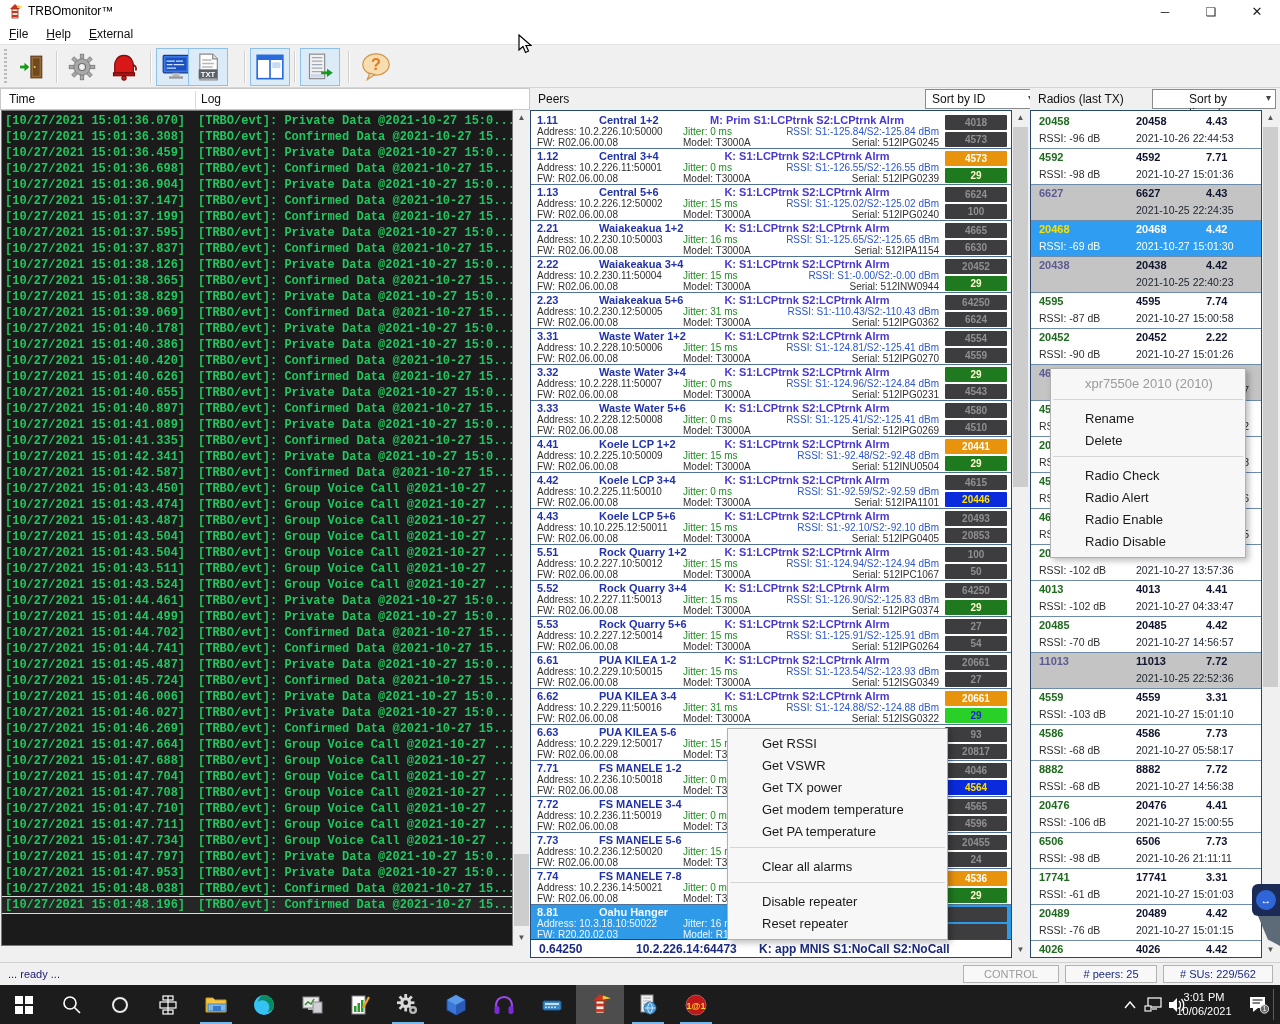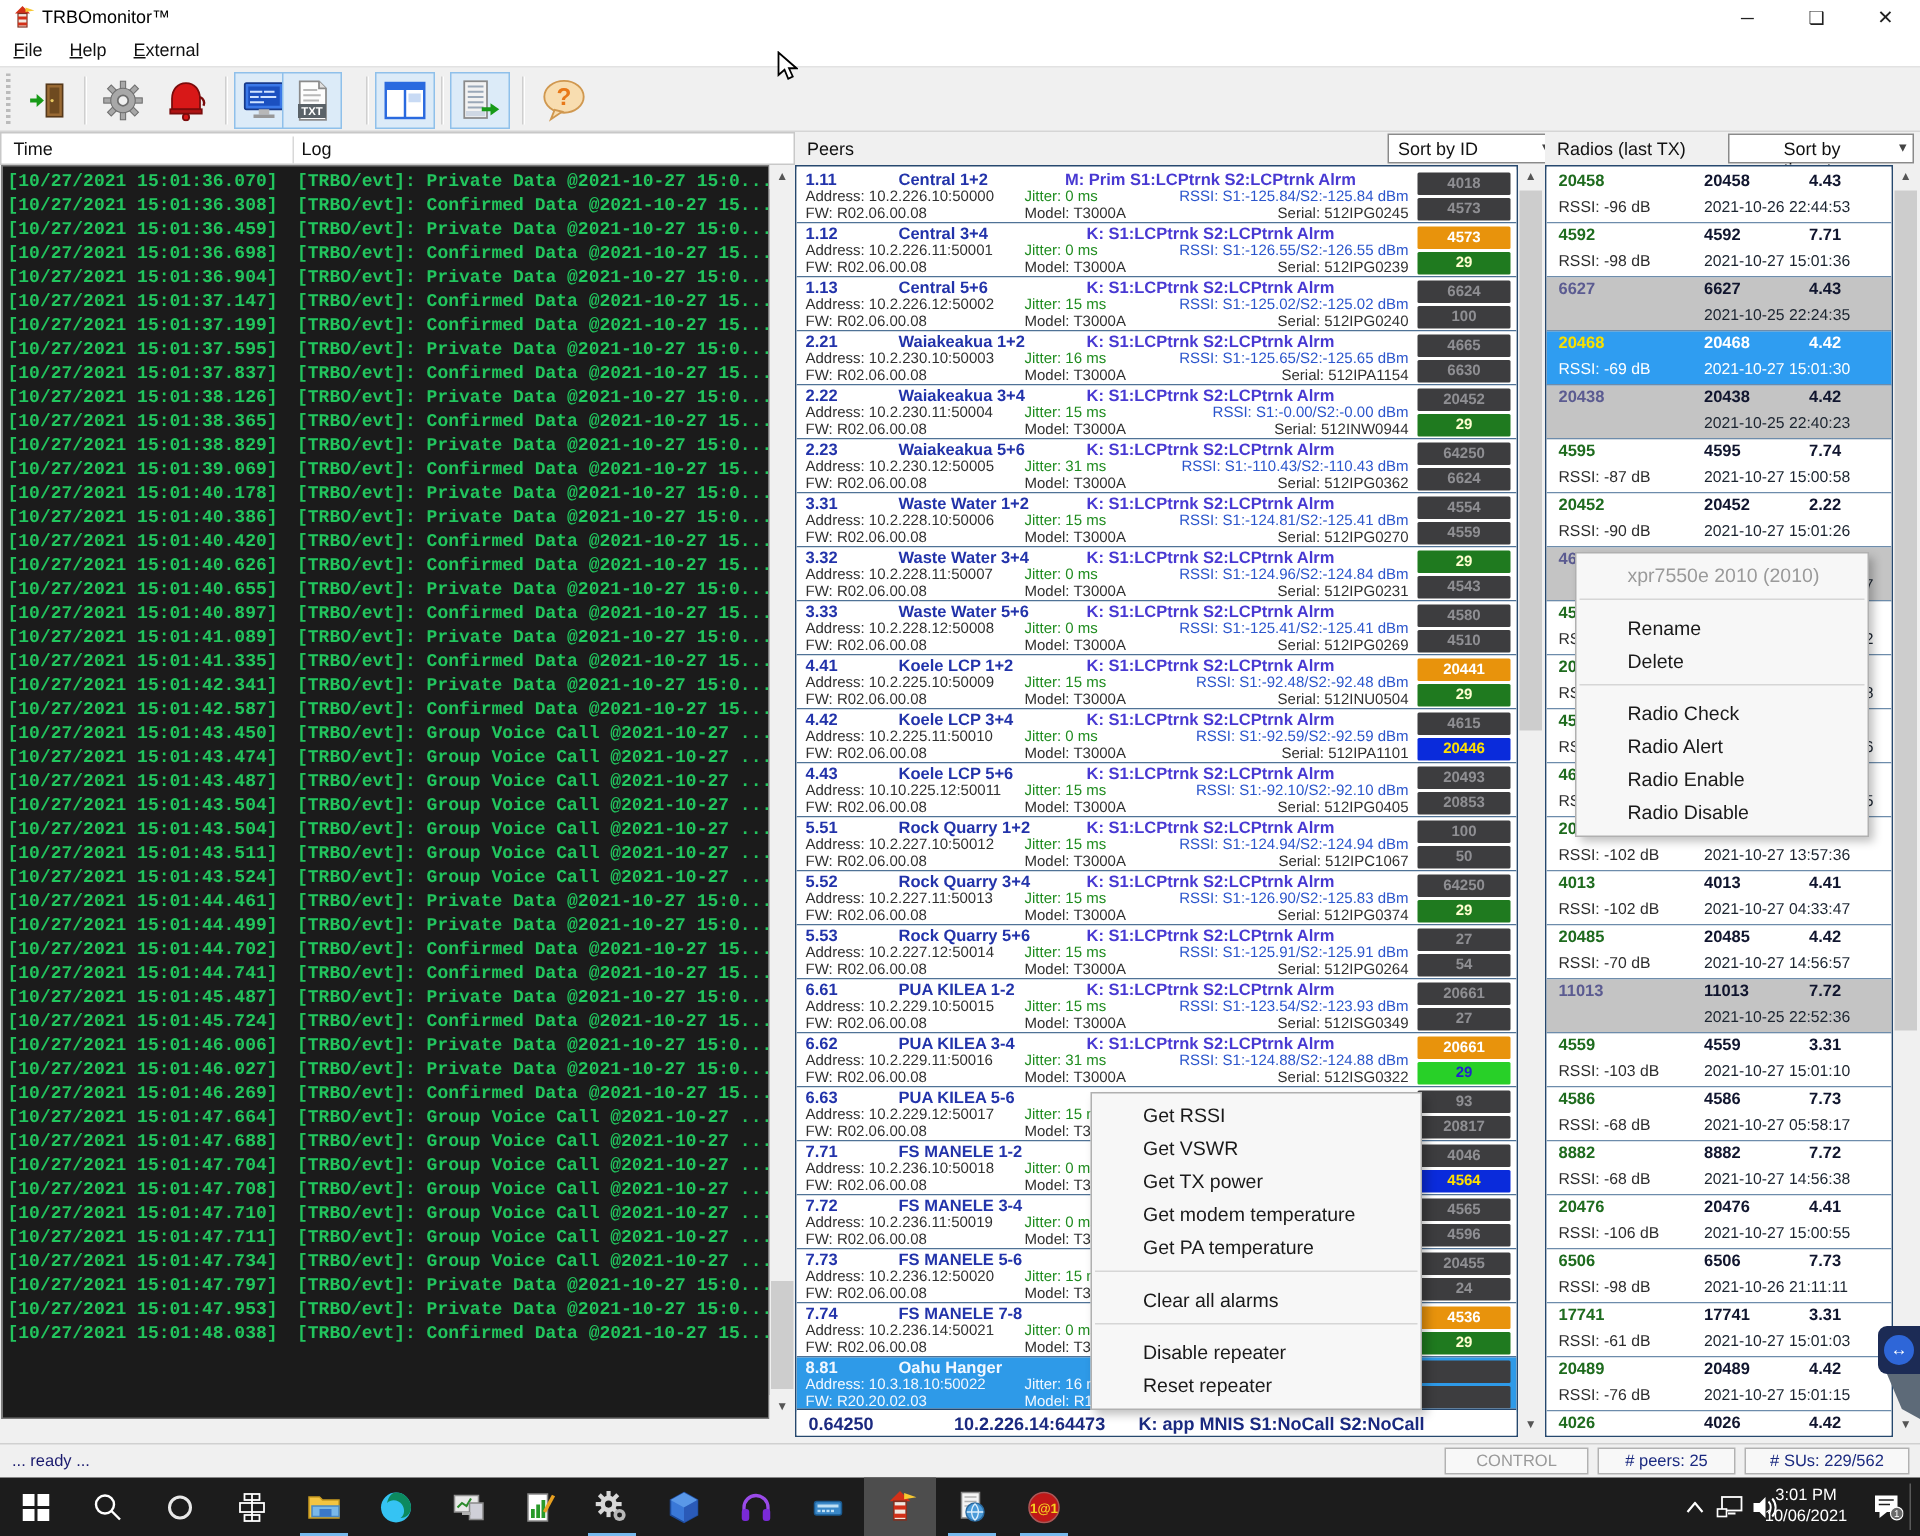--- a/index.html
+++ b/index.html
@@ -278,20 +278,21 @@
       <div class="log-row"><span class="lt">[10/27/2021 15:01:47.664]</span><span class="lm">[TRBO/evt]: Group Voice Call @2021-10-27 ...</span></div>
       <div class="log-row"><span class="lt">[10/27/2021 15:01:47.688]</span><span class="lm">[TRBO/evt]: Group Voice Call @2021-10-27 ...</span></div>
       <div class="log-row"><span class="lt">[10/27/2021 15:01:47.704]</span><span class="lm">[TRBO/evt]: Group Voice Call @2021-10-27 ...</span></div>
       <div class="log-row"><span class="lt">[10/27/2021 15:01:47.708]</span><span class="lm">[TRBO/evt]: Group Voice Call @2021-10-27 ...</span></div>
       <div class="log-row"><span class="lt">[10/27/2021 15:01:47.710]</span><span class="lm">[TRBO/evt]: Group Voice Call @2021-10-27 ...</span></div>
       <div class="log-row"><span class="lt">[10/27/2021 15:01:47.711]</span><span class="lm">[TRBO/evt]: Group Voice Call @2021-10-27 ...</span></div>
       <div class="log-row"><span class="lt">[10/27/2021 15:01:47.734]</span><span class="lm">[TRBO/evt]: Group Voice Call @2021-10-27 ...</span></div>
       <div class="log-row"><span class="lt">[10/27/2021 15:01:47.797]</span><span class="lm">[TRBO/evt]: Private Data @2021-10-27 15:0...</span></div>
       <div class="log-row"><span class="lt">[10/27/2021 15:01:47.953]</span><span class="lm">[TRBO/evt]: Private Data @2021-10-27 15:0...</span></div>
       <div class="log-row"><span class="lt">[10/27/2021 15:01:48.038]</span><span class="lm">[TRBO/evt]: Confirmed Data @2021-10-27 15...</span></div>
+      <div class="log-row sel"><span class="lt">[10/27/2021 15:01:48.196]</span><span class="lm">[TRBO/evt]: Confirmed Data @2021-10-27 15...</span></div>
     </div>
   <div class="vscroll" id="log-scroll">
     <div class="arr" style="top:0">▲</div>
     <div class="thumb" style="top:744px;height:72px"></div>
     <div class="arr" style="bottom:0">▼</div>
   </div>
 </div>
 
 <div class="abs" id="peers-panel">
   <span class="panel-title">Peers</span>

